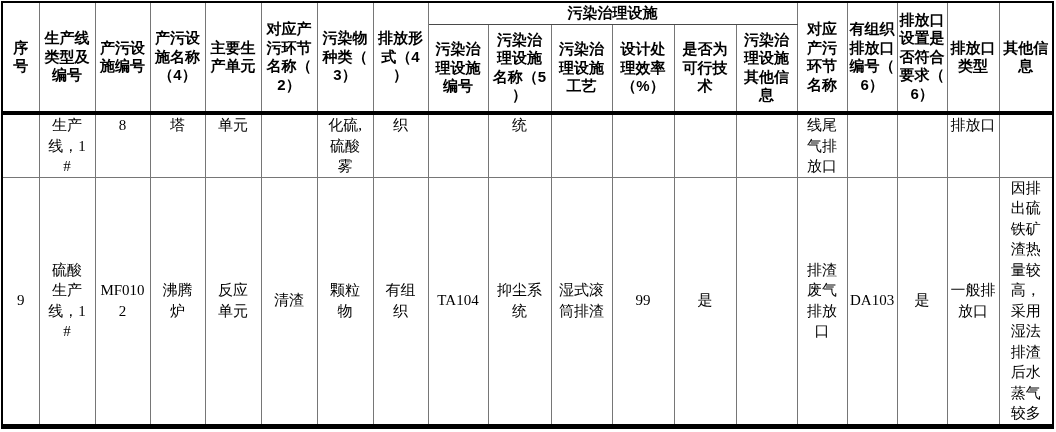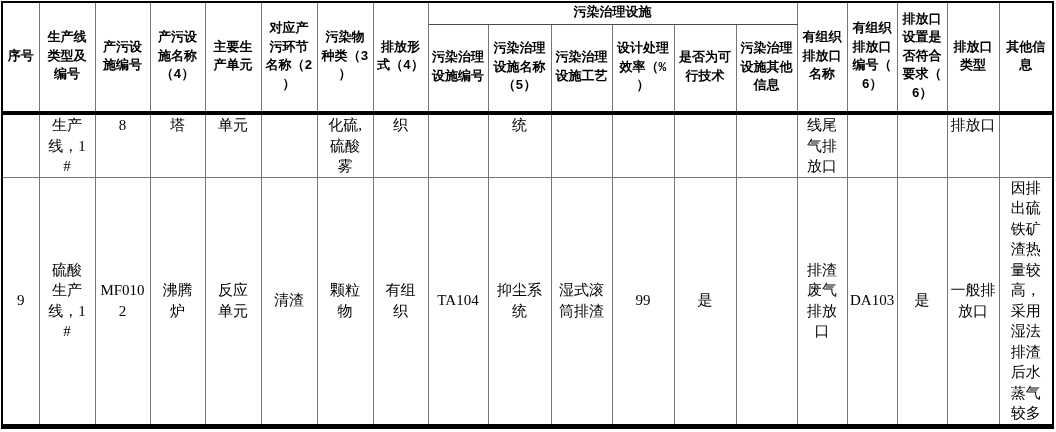--- a/index.html
+++ b/index.html
@@ -28,23 +28,23 @@
   th, td {
     border: 1.5px solid #767676;
     overflow: hidden;
     text-align: center;
     color: #000000;
     word-break: break-all;
     line-break: anywhere;
     box-sizing: border-box;
   }
   th {
-    font-family: Liberation Mono, monospace;
+    font-family: Liberation Sans, sans-serif;
     font-weight: bold;
-    font-size: 13px;
+    font-size: 15px;
     line-height: 18.5px;
     padding: 0 3px;
     vertical-align: middle;
     font-stretch: normal;
   }
   td {
     font-family: "Liberation Serif", serif;
     font-weight: normal;
     font-size: 15px;
     line-height: 20.5px;
@@ -101,21 +101,21 @@
       <tr class="h-row1">
         <th class="h2" rowspan="2">序号</th>
         <th class="h2" rowspan="2">生产线类型及编号</th>
         <th class="h2" rowspan="2">产污设施编号</th>
         <th class="h2" rowspan="2">产污设施名称（4）</th>
         <th class="h2" rowspan="2">主要生产单元</th>
         <th class="h2" rowspan="2">对应产污环节名称（2）</th>
         <th class="h2" rowspan="2">污染物种类（3）</th>
         <th class="h2" rowspan="2">排放形式（4）</th>
         <th class="group-th" colspan="6">污染治理设施</th>
-        <th class="h2" rowspan="2">有组织排放口名称</th>
+        <th class="h2" rowspan="2">对应产污环节名称</th>
         <th class="h2" rowspan="2">有组织排放口编号（6）</th>
         <th class="h2" rowspan="2">排放口设置是否符合要求（6）</th>
         <th class="h2" rowspan="2">排放口类型</th>
         <th class="h2" rowspan="2">其他信息</th>
       </tr>
       <tr class="h-row2">
         <th>污染治理设施编号</th>
         <th>污染治理设施名称（5）</th>
         <th>污染治理设施工艺</th>
         <th>设计处理效率（%）</th>

